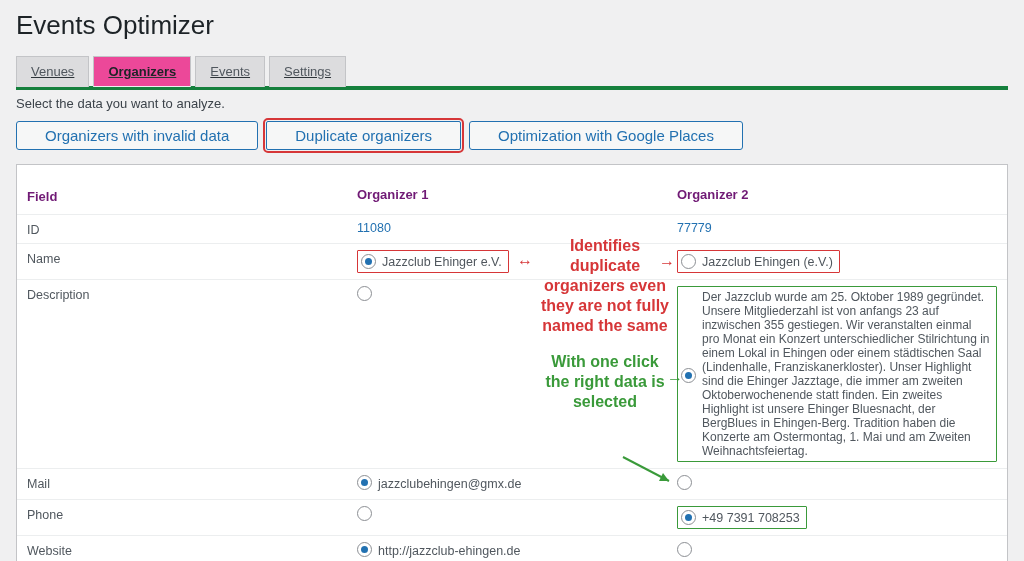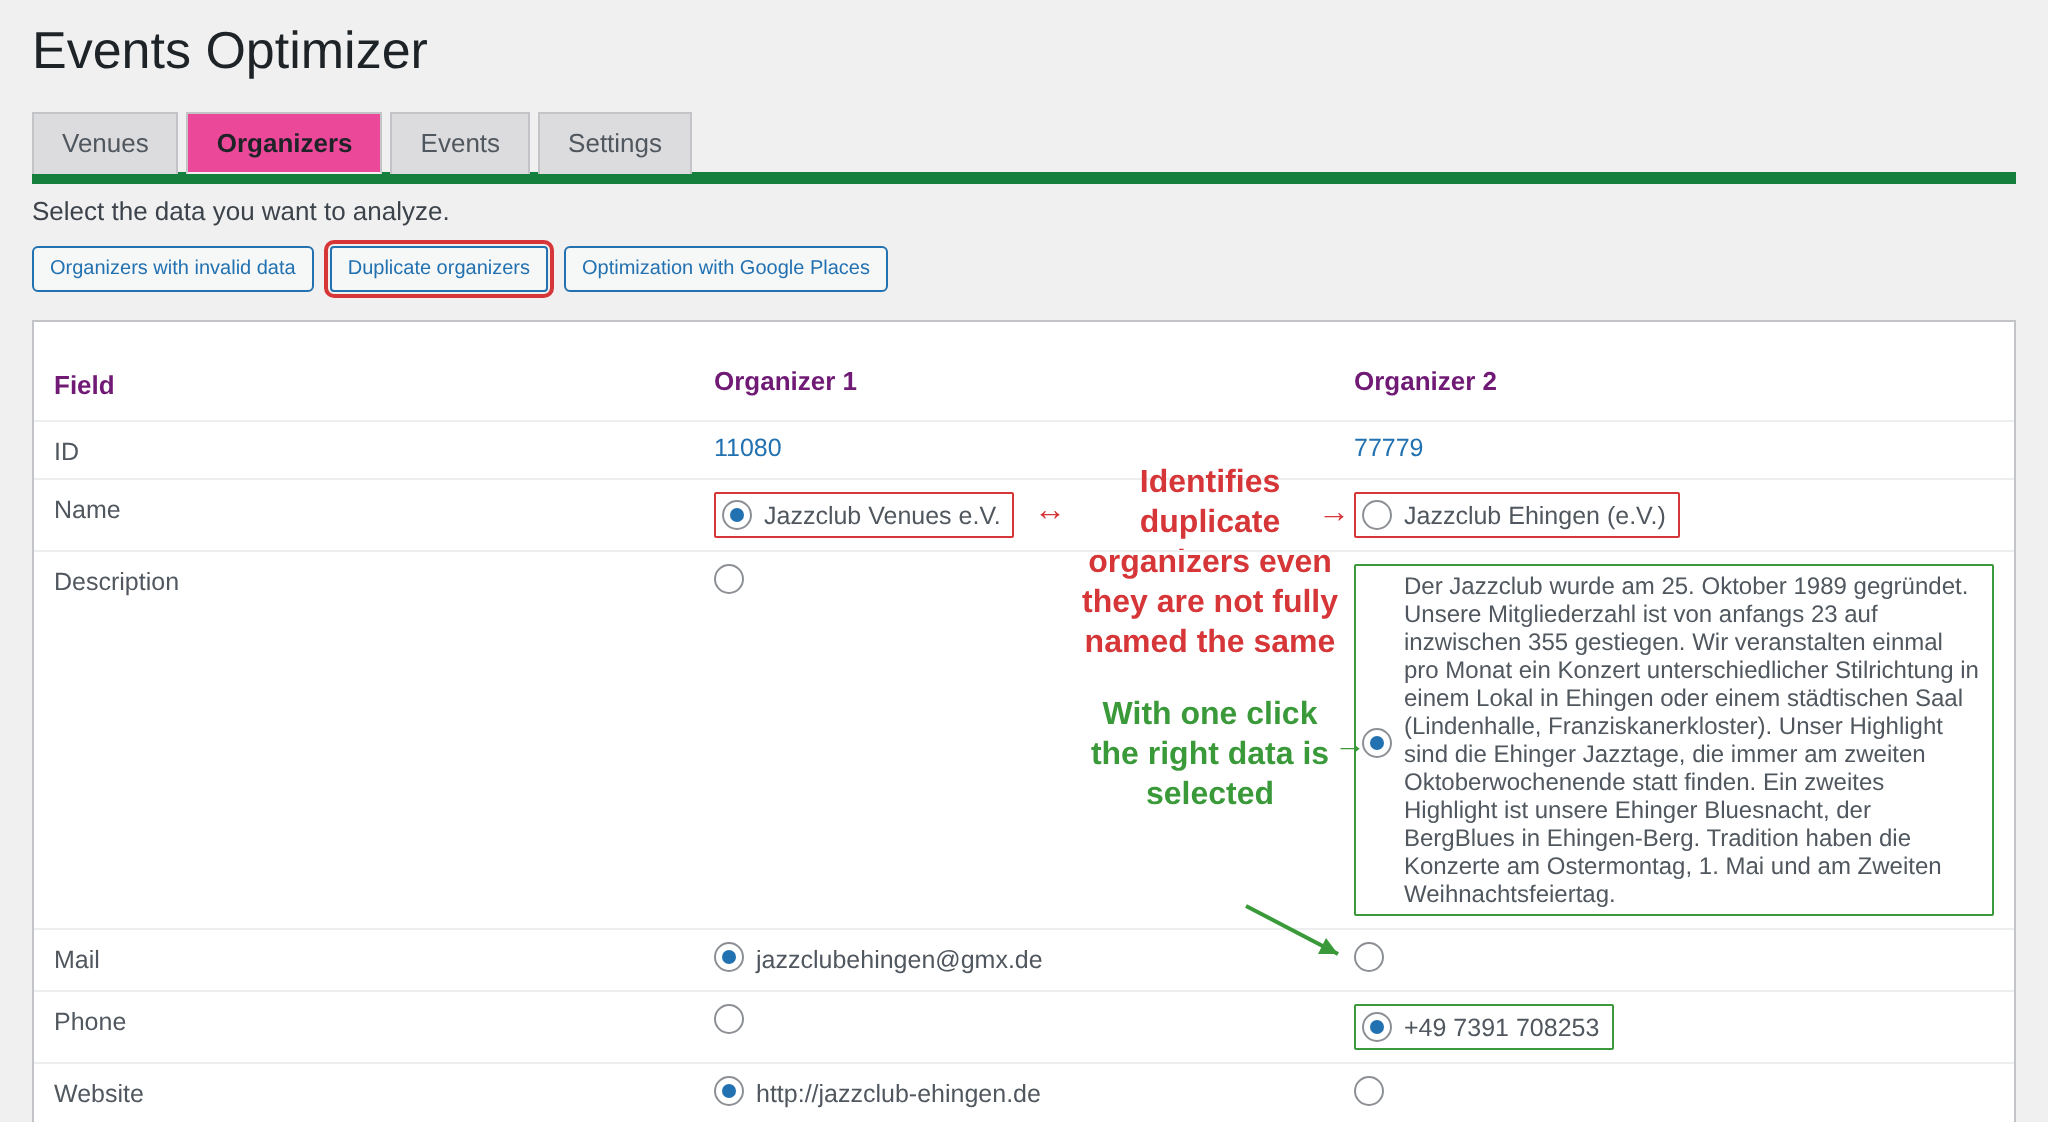--- a/index.html
+++ b/index.html
@@ -15,21 +15,22 @@
     padding:10px 16px 0 16px;
   }
   h1.title {
     font-size:26px;
     font-weight:500;
     margin:0 0 14px 0;
     color:#1d2327;
   }
   .tabs {
     display:flex;
-    border-bottom:6px solid #15803d;
+    border-bottom:4px solid #15803d;
+    text-decoration:underline;
   }
   .tab {
     background:#dcdcde;
     border:1px solid #c3c4c7;
     border-bottom:none;
     color:#50575e;
     padding:7px 14px;
     font-size:13px;
     margin-right:4px;
     position:relative;
@@ -44,22 +45,22 @@
   }
   .instruction {
     margin:6px 0 10px 0;
     color:#3c434a;
   }
   .btn-row { display:flex; gap:8px; margin-bottom:14px; }
   .btn {
     background:#f6f7f7;
     border:1px solid #2271b1;
     color:#2271b1;
-    padding:5px 8px;
-    font-size:10px;
+    padding:5px 28px;
+    font-size:15px;
     border-radius:3px;
     cursor:pointer;
   }
   .btn.selected-red { outline:2px solid #d63638; outline-offset:1px; border-radius:2px; }
   .btn.primary {
     background:#2271b1;
     border-color:#2271b1;
     color:#fff;
     font-weight:500;
   }
@@ -173,21 +174,21 @@
     <div class="col-field">ID</div>
     <div class="col-org1"><span class="link">11080</span></div>
     <div class="col-org2"><span class="link">77779</span></div>
   </div>
 
   <div class="row" style="position:relative;">
     <div class="col-field">Name</div>
     <div class="col-org1" style="position:relative;">
       <span class="box-red">
         <span class="radio checked"></span>
-        <span class="cell-text">Jazzclub Venues e.V.</span>
+        <span class="cell-text">Jazzclub Ehinger e.V.</span>
       </span>
       <span class="arrow red" style="left:160px; top:1px;">↔</span>
       <div class="annot red" style="left:178px; top:-14px; width:140px;">Identifies duplicate organizers even they are not fully named the same</div>
     </div>
     <div class="col-org2" style="position:relative;">
       <span class="arrow red" style="left:-18px; top:2px;">→</span>
       <span class="box-red">
         <span class="radio"></span>
         <span class="cell-text">Jazzclub Ehingen (e.V.)</span>
       </span>

